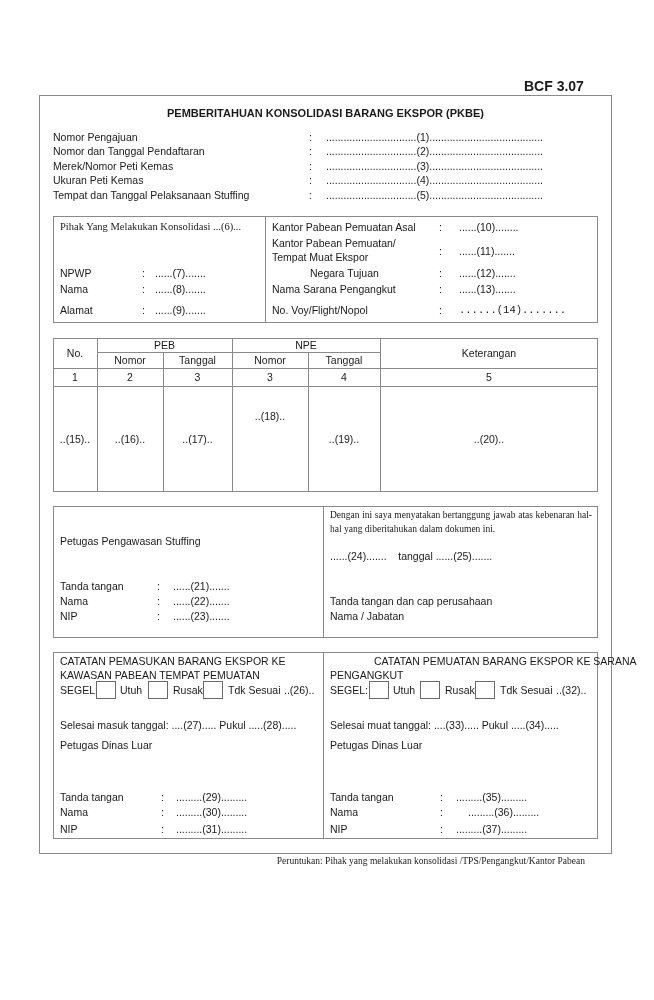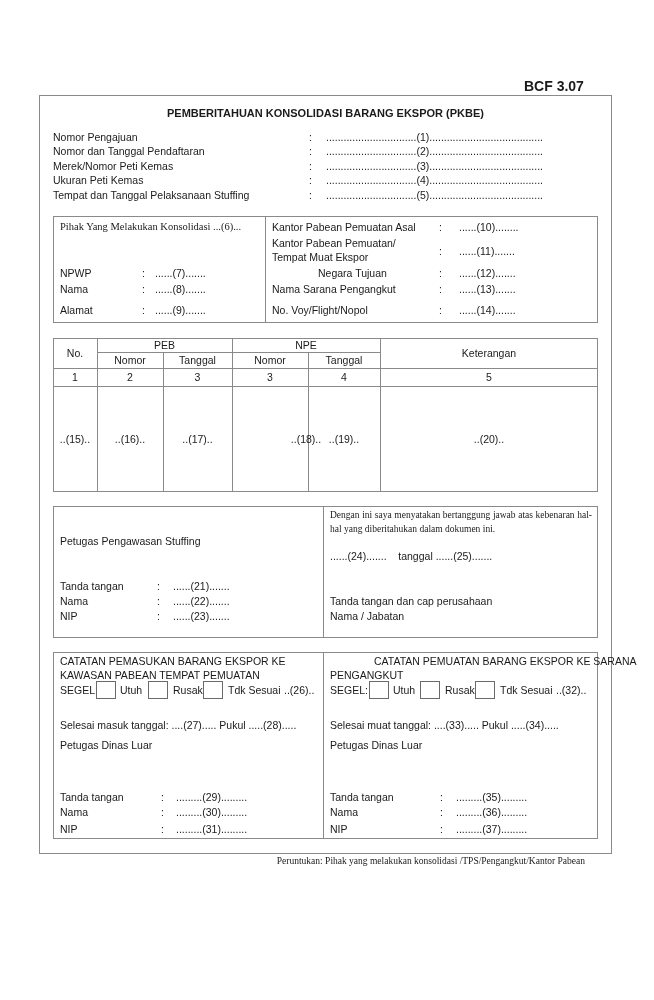--- a/index.html
+++ b/index.html
@@ -61,29 +61,29 @@
 <div class="abs" style="left:142px; top:304px;">:</div>
 <div class="abs" style="left:155px; top:304px;">......(9).......</div>
 
 <div class="abs" style="left:272px; top:221px;">Kantor Pabean Pemuatan Asal</div>
 <div class="abs" style="left:439px; top:221px;">:</div>
 <div class="abs" style="left:459px; top:221px;">......(10)........</div>
 <div class="abs" style="left:272px; top:237px;">Kantor Pabean Pemuatan/</div>
 <div class="abs" style="left:272px; top:251px;">Tempat Muat Ekspor</div>
 <div class="abs" style="left:439px; top:245px;">:</div>
 <div class="abs" style="left:459px; top:245px;">......(11).......</div>
-<div class="abs" style="left:280px; top:267px;padding-left:38px;">Negara Tujuan</div>
+<div class="abs" style="left:272px; top:267px;padding-left:38px;">Negara Tujuan</div>
 <div class="abs" style="left:439px; top:267px;">:</div>
 <div class="abs" style="left:459px; top:267px;">......(12).......</div>
 <div class="abs" style="left:272px; top:283px;">Nama Sarana Pengangkut</div>
 <div class="abs" style="left:439px; top:283px;">:</div>
 <div class="abs" style="left:459px; top:283px;">......(13).......</div>
 <div class="abs" style="left:272px; top:304px;">No. Voy/Flight/Nopol</div>
 <div class="abs" style="left:439px; top:304px;">:</div>
-<div class="abs" style="left:459px; top:304px;">......(14).......</div>
+<div class="abs" style="left:459px; top:304px;font-family:Liberation Mono, monospace;">......(14).......</div>
 
 <div class="box" style="left:53px; top:338px; width:545px; height:154px;"></div>
 <div class="vline" style="left:97px; top:338px; height:154px;"></div>
 <div class="vline" style="left:163px; top:352px; height:140px;"></div>
 <div class="vline" style="left:232px; top:338px; height:154px;"></div>
 <div class="vline" style="left:308px; top:352px; height:140px;"></div>
 <div class="vline" style="left:380px; top:338px; height:154px;"></div>
 <div class="hline" style="left:97px; top:352px; width:283px;"></div>
 <div class="hline" style="left:53px; top:368px; width:545px;"></div>
 <div class="hline" style="left:53px; top:386px; width:545px;"></div>
@@ -101,21 +101,21 @@
 <div class="abs ctr" style="left:97px; width:66px; top:371px;">2</div>
 <div class="abs ctr" style="left:163px; width:69px; top:371px;">3</div>
 <div class="abs ctr" style="left:232px; width:76px; top:371px;">3</div>
 <div class="abs ctr" style="left:308px; width:72px; top:371px;">4</div>
 <div class="abs ctr" style="left:380px; width:218px; top:371px;">5</div>
 
 <div>
   <div class="abs ctr" style="left:53px; width:44px; top:433px;">..(15)..</div>
   <div class="abs ctr" style="left:97px; width:66px; top:433px;">..(16)..</div>
   <div class="abs ctr" style="left:163px; width:69px; top:433px;">..(17)..</div>
-  <div class="abs ctr" style="left:232px; width:76px; top:433px;margin-left:36px;">..(18)..</div>
+  <div class="abs ctr" style="left:232px; width:76px; top:410px;">..(18)..</div>
   <div class="abs ctr" style="left:308px; width:72px; top:433px;">..(19)..</div>
   <div class="abs ctr" style="left:380px; width:218px; top:433px;">..(20)..</div>
 </div>
 
 <div class="box" style="left:53px; top:506px; width:545px; height:132px;"></div>
 <div class="vline" style="left:323px; top:506px; height:132px;"></div>
 
 <div class="abs" style="left:60px; top:535px;">Petugas Pengawasan Stuffing</div>
 <div class="abs" style="left:60px; top:580px;">Tanda tangan</div>
 <div class="abs" style="left:157px; top:580px;">:</div>
@@ -167,18 +167,18 @@
 <div class="cb" style="left:475px; top:681px;"></div>
 <div class="abs" style="left:500px; top:684px;">Tdk Sesuai</div>
 <div class="abs" style="left:556px; top:684px;">..(32)..</div>
 <div class="abs" style="left:330px; top:719px;">Selesai muat tanggal: ....(33)..... Pukul .....(34).....</div>
 <div class="abs" style="left:330px; top:739px;">Petugas Dinas Luar</div>
 <div class="abs" style="left:330px; top:791px;">Tanda tangan</div>
 <div class="abs" style="left:440px; top:791px;">:</div>
 <div class="abs" style="left:456px; top:791px;">.........(35).........</div>
 <div class="abs" style="left:330px; top:806px;">Nama</div>
 <div class="abs" style="left:440px; top:806px;">:</div>
-<div class="abs" style="left:456px; top:806px;text-align:center;">.........(36).........</div>
+<div class="abs" style="left:468px; top:806px;text-align:center;">.........(36).........</div>
 <div class="abs" style="left:330px; top:823px;">NIP</div>
 <div class="abs" style="left:440px; top:823px;">:</div>
 <div class="abs" style="left:456px; top:823px;">.........(37).........</div>
 
 <div class="abs small" style="right:69px; top:856px;">Peruntukan: Pihak yang melakukan konsolidasi /TPS/Pengangkut/Kantor Pabean</div>
 
 </body></html>

